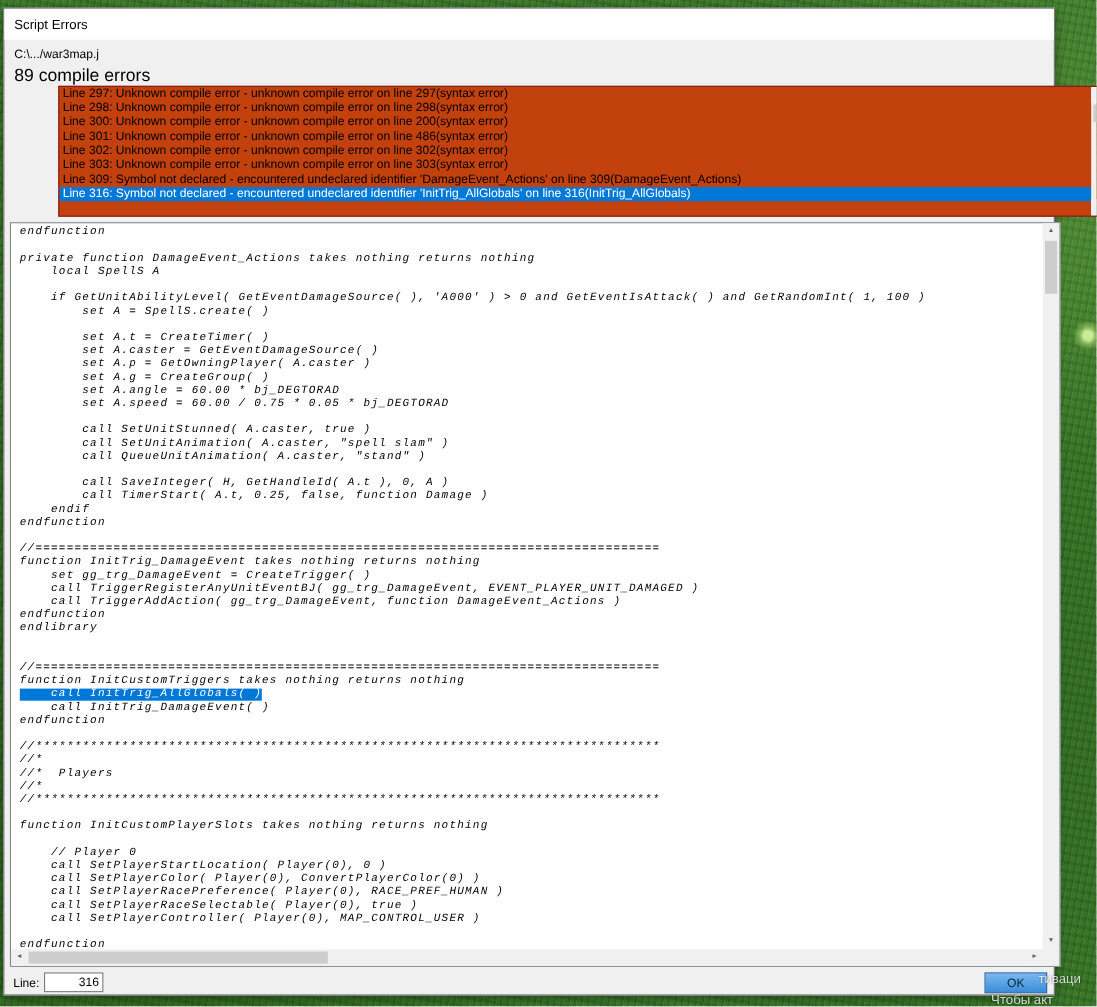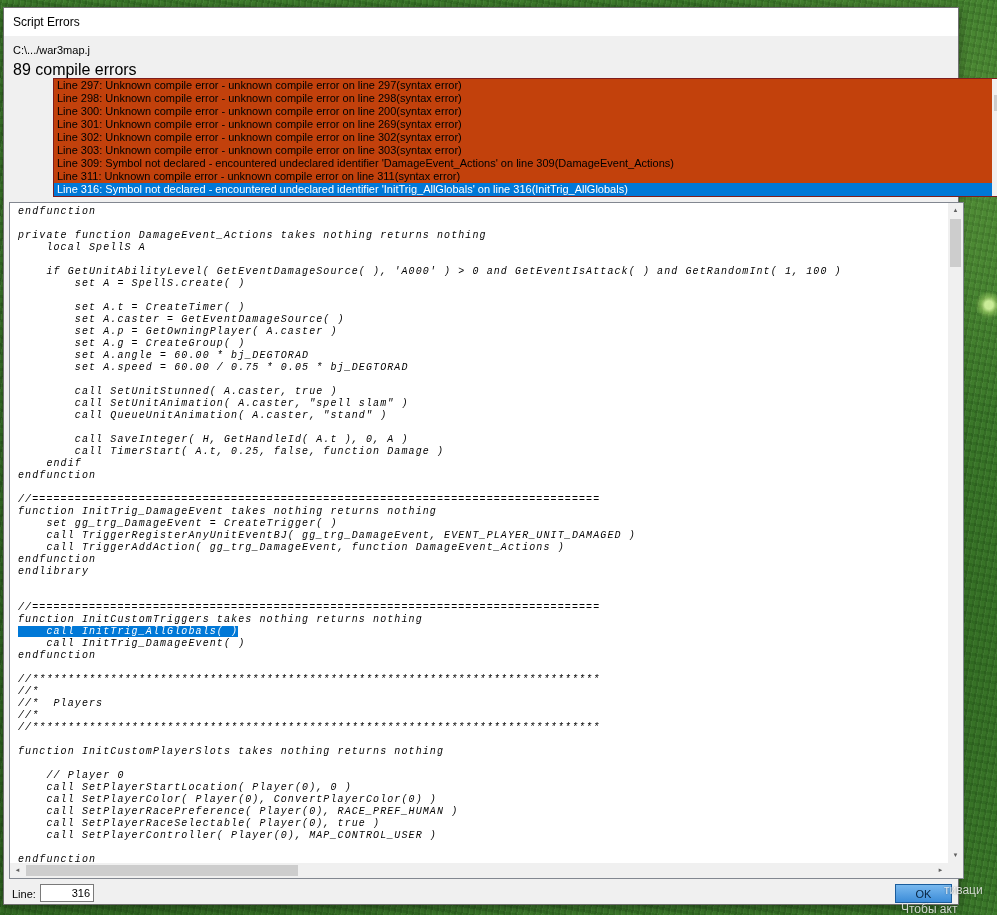--- a/index.html
+++ b/index.html
@@ -102,25 +102,24 @@
     </div>
 
     <div class="path-label">C:\.../war3map.j</div>
     <div class="count-label">89 compile errors</div>
 
     <div class="list-box">
       <div class="list-rows">
         <div class="err-row">Line 297: Unknown compile error - unknown compile error on line 297(syntax error)</div>
         <div class="err-row">Line 298: Unknown compile error - unknown compile error on line 298(syntax error)</div>
         <div class="err-row">Line 300: Unknown compile error - unknown compile error on line 200(syntax error)</div>
-        <div class="err-row">Line 301: Unknown compile error - unknown compile error on line 269(syntax error)</div>
+        <div class="err-row">Line 301: Unknown compile error - unknown compile error on line 486(syntax error)</div>
         <div class="err-row">Line 302: Unknown compile error - unknown compile error on line 302(syntax error)</div>
         <div class="err-row">Line 303: Unknown compile error - unknown compile error on line 303(syntax error)</div>
         <div class="err-row">Line 309: Symbol not declared - encountered undeclared identifier 'DamageEvent_Actions' on line 309(DamageEvent_Actions)</div>
-        <div class="err-row">Line 311: Unknown compile error - unknown compile error on line 311(syntax error)</div>
         <div class="err-row sel">Line 316: Symbol not declared - encountered undeclared identifier 'InitTrig_AllGlobals' on line 316(InitTrig_AllGlobals)</div>
       </div>
       <div class="vscroll" style="bottom:0;">
         <div class="sbtn" style="top:0;">▲</div>
         <div class="vthumb" style="top:16px; height:16px;"></div>
         <div class="sbtn" style="bottom:0;">▼</div>
       </div>
     </div>
 
     <div class="code-box">

